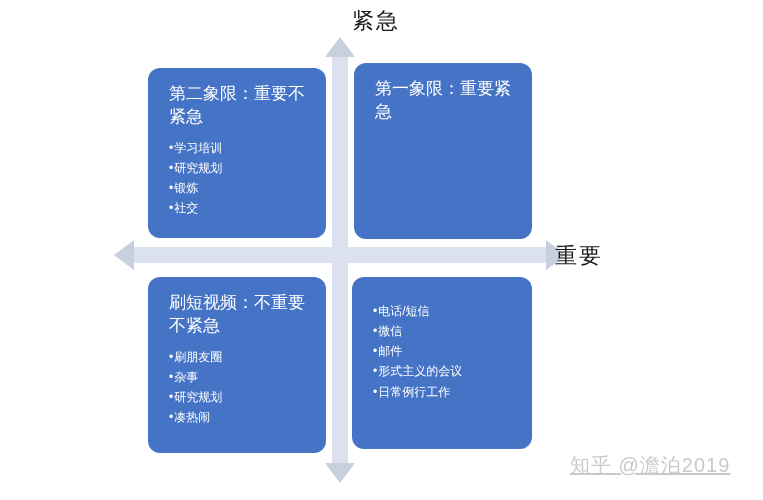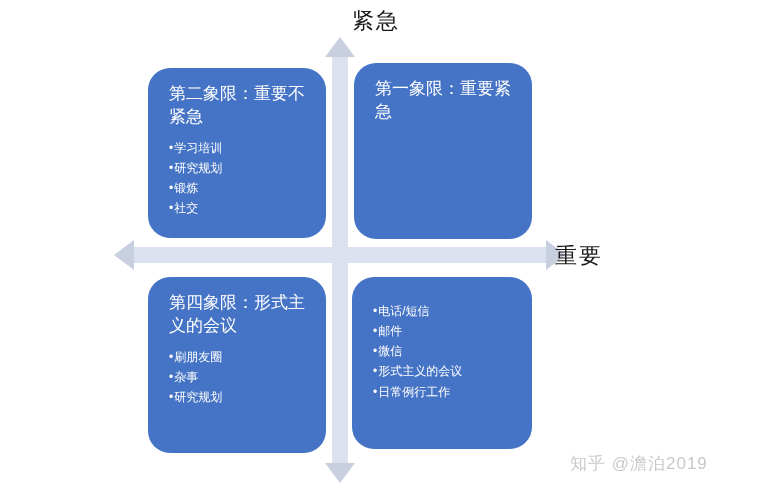--- a/index.html
+++ b/index.html
@@ -15,21 +15,21 @@
     overflow: hidden;
   }
   .axes-svg {
     position: absolute;
     left: 0; top: 0;
     width: 763px; height: 500px;
   }
   .quad {
     position: absolute;
     background: var(--quadrant-fill, #4573C5);
-    border-radius: 22px;
+    border-radius: 12px;
     color: var(--text-on-quadrant, #ffffff);
     box-sizing: border-box;
     padding: 15px 10px 10px 21px;
   }
   .quad.q2 { left: 148px; top: 68px;  width: 178px; height: 170px; }
   .quad.q1 { left: 354px; top: 63px;  width: 178px; height: 176px; }
   .quad.q4 { left: 148px; top: 277px; width: 178px; height: 176px; }
   .quad.q3 { left: 352px; top: 277px; width: 180px; height: 172px; }
   .qtitle {
     font-size: 17px;
@@ -51,24 +51,25 @@
     color: var(--axis-label, #1a1a1a);
     font-size: 22px;
     letter-spacing: 2px;
     white-space: nowrap;
   }
   .axis-label.vertical   { left: 352px; top: 6px; }
   .axis-label.horizontal { left: 555px; top: 213px; margin-top: 28px; }
   .watermark {
     position: absolute;
     left: 570px; top: 452px;
-    font-size: 17px;
+    font-size: 20px;
     color: var(--watermark, #c9c9c9);
     letter-spacing: 1px;
     white-space: nowrap;
+    text-decoration: underline;
   }
 </style>
 </head>
 <body>
 
 <div class="canvas">
 
   <svg class="axes-svg" viewBox="0 0 763 500" aria-hidden="true">
 
     <rect x="332" y="54" width="16" height="412" fill="#DCE1F0"></rect>
@@ -91,33 +92,34 @@
         <li>锻炼</li>
         <li>社交</li>
       </ul>
   </div>
 
   <div class="quad q1">
     <div class="qtitle">第一象限：重要紧急</div>
   </div>
 
   <div class="quad q4">
-    <div class="qtitle">第四象限：形式主义的会议</div>
+    <div class="qtitle">刷短视频：不重要不紧急</div>
     <ul class="qlist">
         <li>刷朋友圈</li>
         <li>杂事</li>
         <li>研究规划</li>
+        <li>凑热闹</li>
       </ul>
   </div>
 
   <div class="quad q3">
     <ul class="qlist">
         <li>电话/短信</li>
+        <li>微信</li>
         <li>邮件</li>
-        <li>微信</li>
         <li>形式主义的会议</li>
         <li>日常例行工作</li>
       </ul>
   </div>
 
   <div class="watermark">知乎 @澹泊2019</div>
 
 </div>
 
 </body></html>

